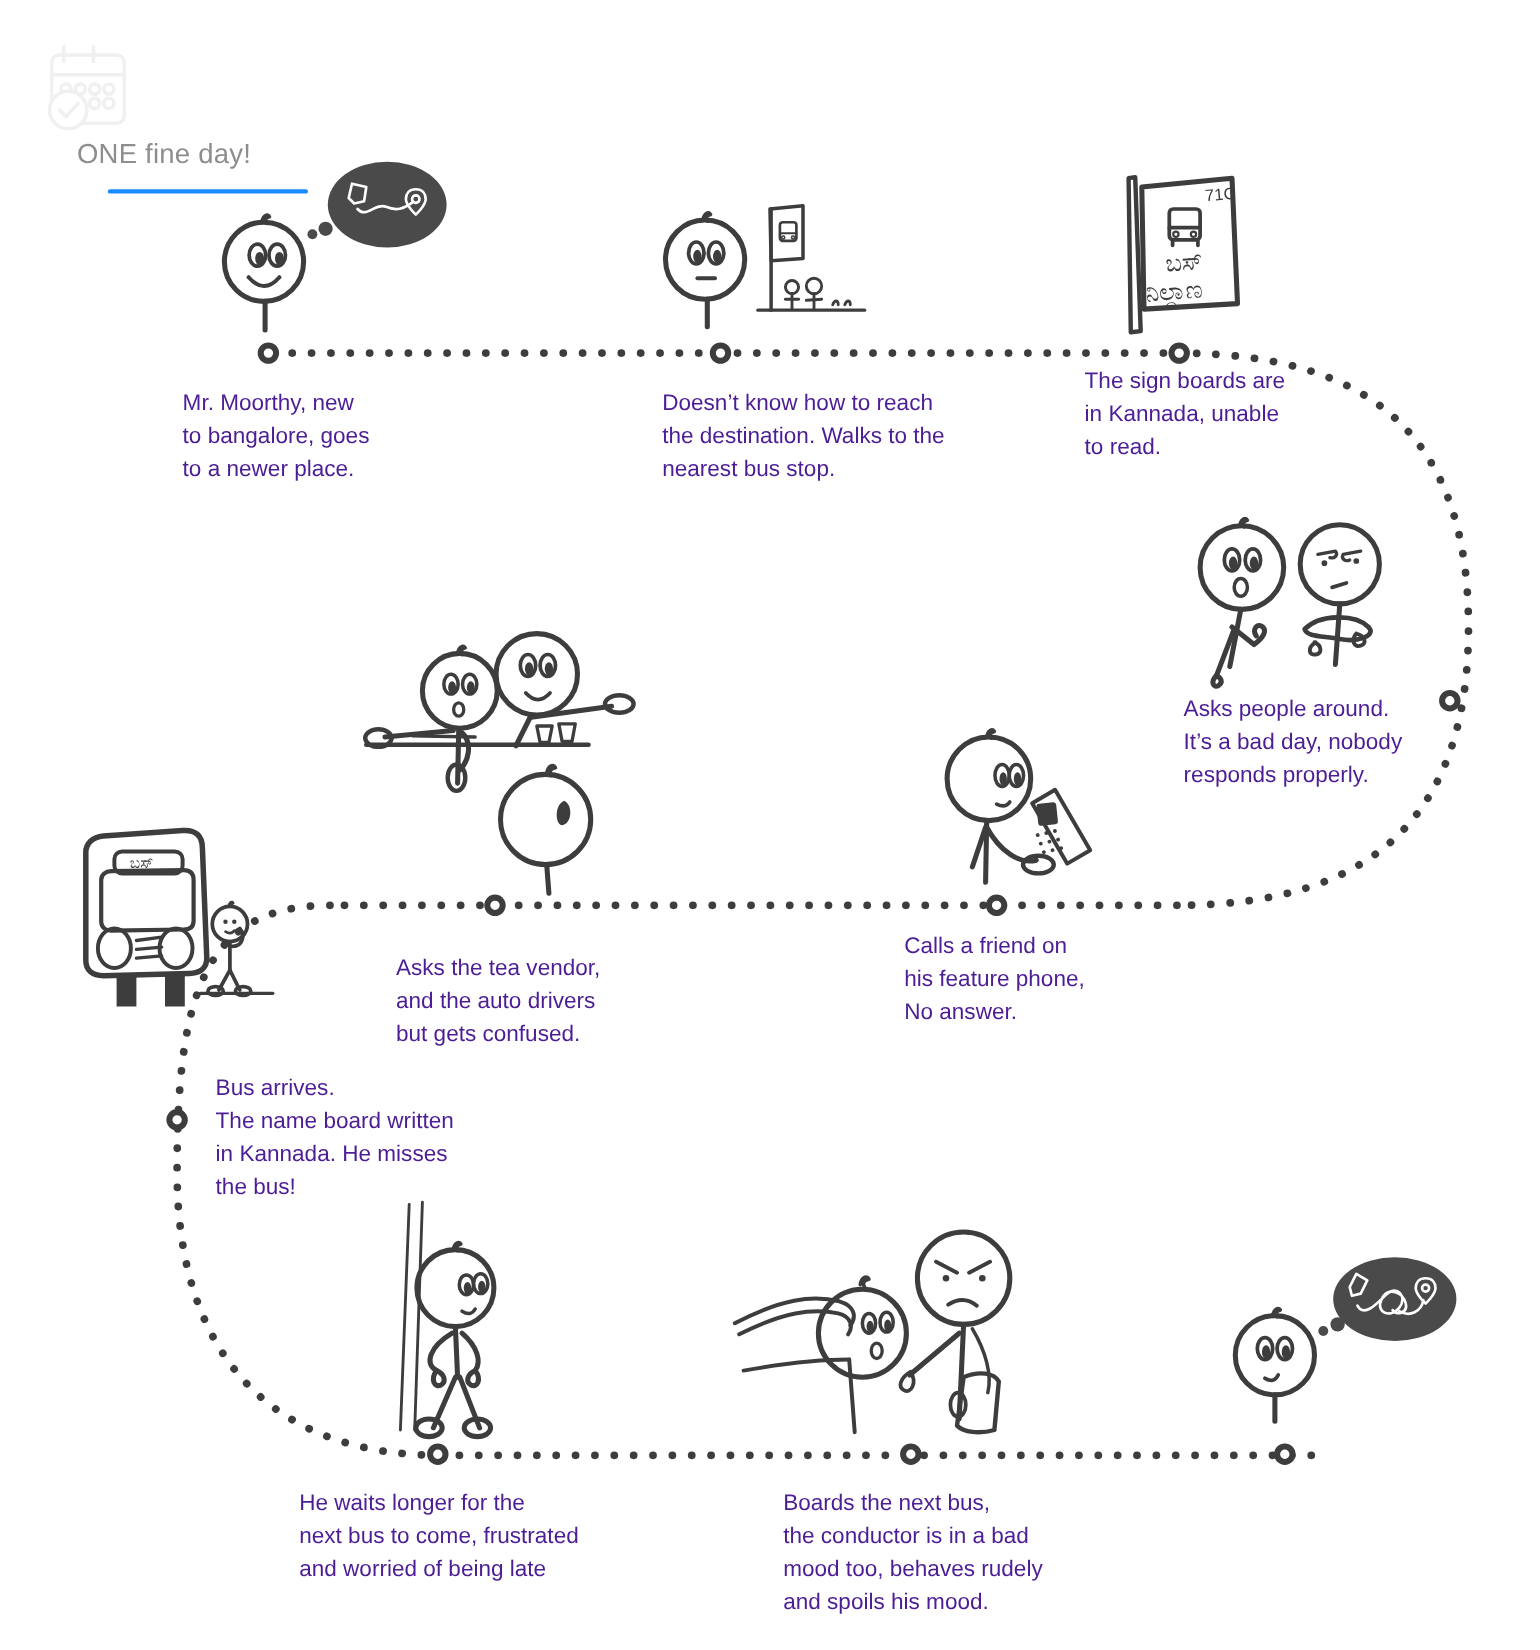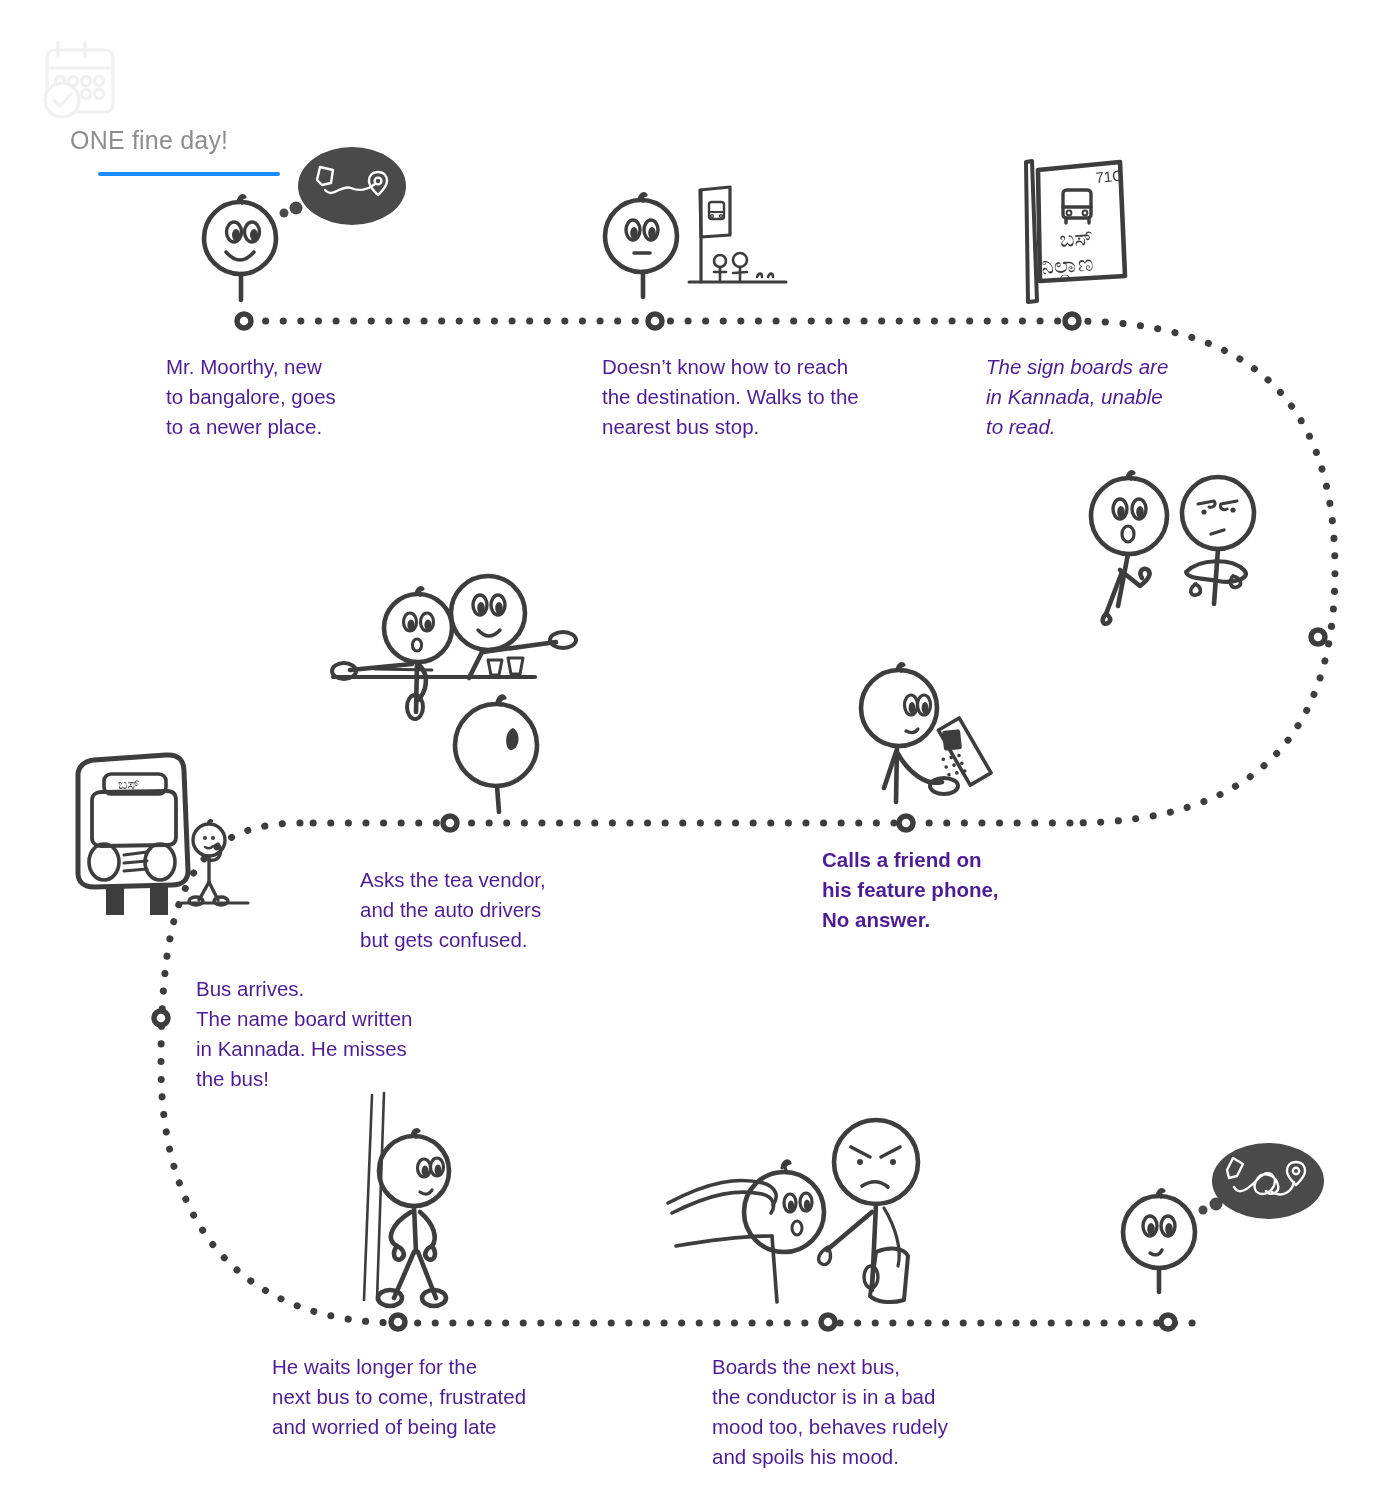--- a/index.html
+++ b/index.html
@@ -20,24 +20,24 @@
   }
   .title-rule{position:absolute;left:62px;top:134px;width:182px;height:4px;background:#1a8cff;border-radius:2px;}
 
   
   .caption{
     position:absolute;font-size:20.5px;line-height:1.46;color:#4c1d95;
     white-space:pre-line;
   }
   .c1{left:166px;top:352px;}
   .c2{left:557px;top:352px;margin-left:45px;}
-  .c3{left:986px;top:352px;font-style:italic;}
+  .c3{left:986px;top:332px;}
   .c4{left:1076px;top:630px;}
   .c5{left:360px;top:853px;margin-top:12px;}
-  .c6{left:822px;top:845px;font-weight:bold;}
+  .c6{left:822px;top:845px;}
   .c7{left:196px;top:974px;}
   .c8{left:272px;top:1352px;}
   .c9{left:712px;top:1352px;}
   .c10{left:1082px;top:1352px;}
 </style>
 </head>
 <body>
 
 <div id="stage">
 
@@ -373,20 +373,23 @@
 
   <div class="caption c1">Mr. Moorthy, new
 to bangalore, goes
 to a newer place.</div>
   <div class="caption c2">Doesn’t know how to reach
 the destination. Walks to the
 nearest bus stop.</div>
   <div class="caption c3">The sign boards are
 in Kannada, unable
 to read.</div>
+  <div class="caption c4">Asks people around.
+It’s a bad day, nobody
+responds properly.</div>
   <div class="caption c6">Calls a friend on
 his feature phone,
 No answer.</div>
   <div class="caption c5">Asks the tea vendor,
 and the auto drivers
 but gets confused.</div>
   <div class="caption c7">Bus arrives.
 The name board written
 in Kannada. He misses
 the bus!</div>

